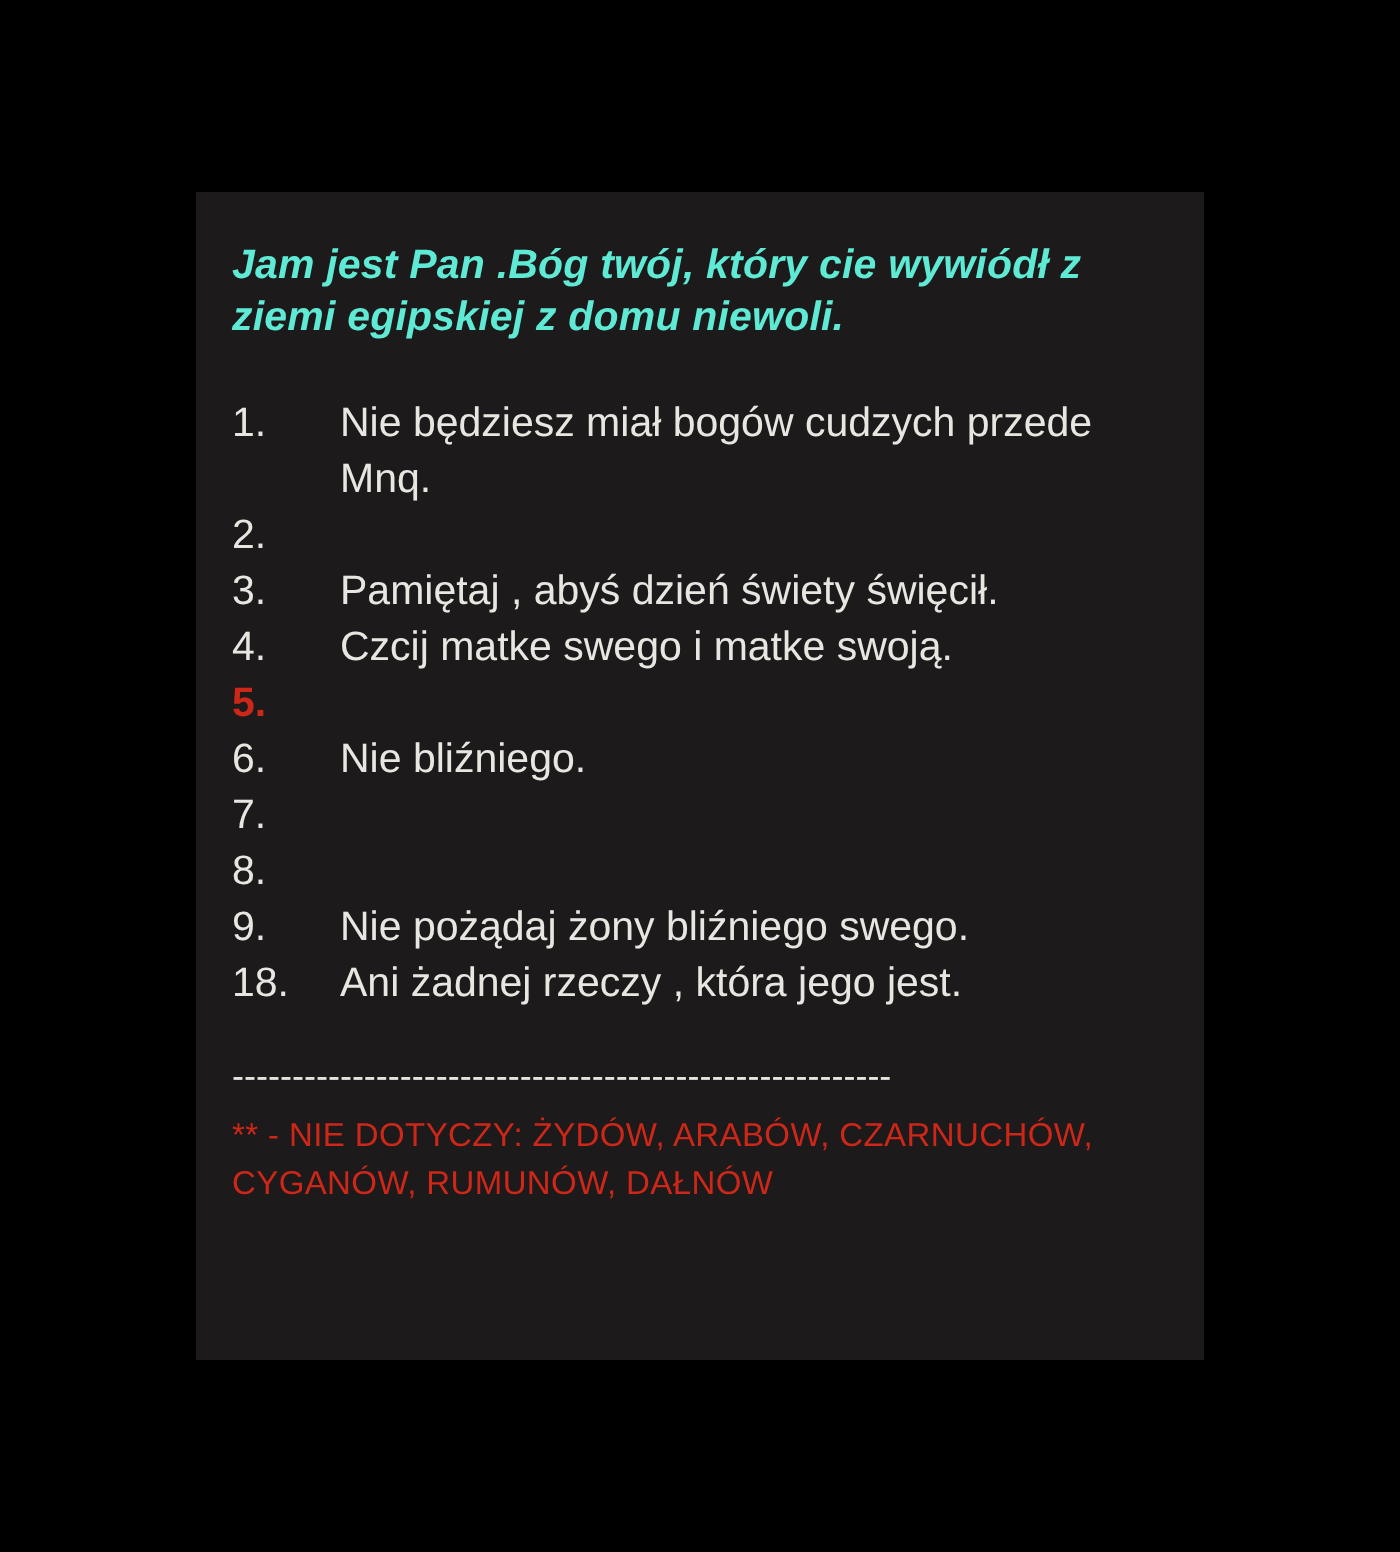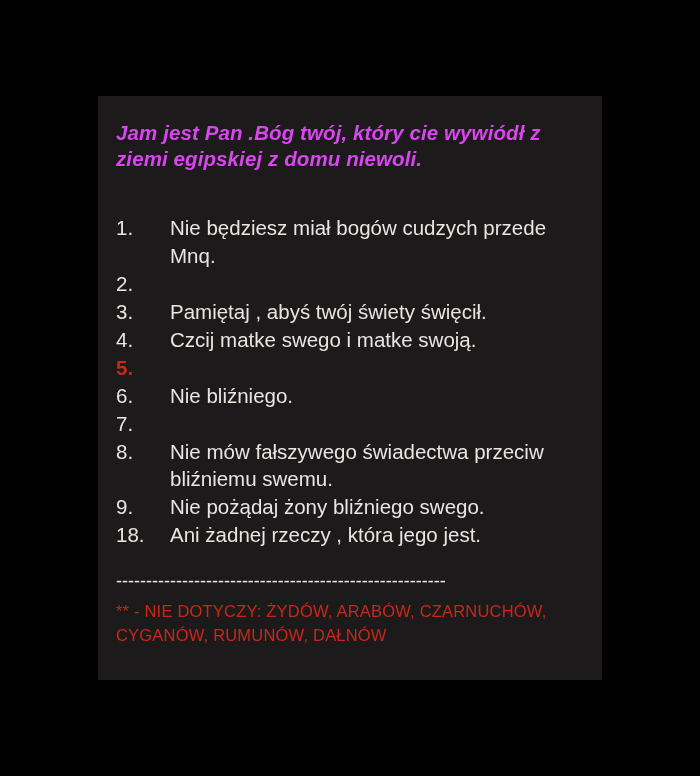--- a/index.html
+++ b/index.html
@@ -27,24 +27,24 @@
     height: 584px;
     background: #1c1a1a;
   }
   .content {
     padding: 24px 22px 0 18px;
     box-sizing: border-box;
   }
   .intro {
     font-style: italic;
     font-weight: bold;
-    color: #d946ef;
+    color: #5eead4;
     font-size: 20.5px;
     line-height: 1.28;
-    margin: 0 0 42px 0;
+    margin: 0 0 26px 0;
     letter-spacing: 0.1px;
   }
   .cmd-list {
     margin: 0;
     padding: 0;
     list-style: none;
   }
   .cmd {
     display: flex;
     align-items: flex-start;
@@ -93,39 +93,38 @@
       <ul class="cmd-list">
           <li class="cmd">
             <span class="num">1.</span>
             <span class="txt">Nie będziesz miał bogów cudzych przede Mnq.</span>
           </li>
           <li class="cmd">
             <span class="num">2.</span>
           </li>
           <li class="cmd">
             <span class="num">3.</span>
-            <span class="txt">Pamiętaj , abyś twój świety święcił.</span>
+            <span class="txt">Pamiętaj , abyś dzień świety święcił.</span>
           </li>
           <li class="cmd">
             <span class="num">4.</span>
             <span class="txt">Czcij matke swego i matke swoją.</span>
           </li>
           <li class="cmd highlight">
             <span class="num">5.</span>
           </li>
           <li class="cmd">
             <span class="num">6.</span>
             <span class="txt">Nie bliźniego.</span>
           </li>
           <li class="cmd">
             <span class="num">7.</span>
           </li>
           <li class="cmd">
             <span class="num">8.</span>
-            <span class="txt">Nie mów fałszywego świadectwa przeciw bliźniemu swemu.</span>
           </li>
           <li class="cmd">
             <span class="num">9.</span>
             <span class="txt">Nie pożądaj żony bliźniego swego.</span>
           </li>
           <li class="cmd">
             <span class="num">18.</span>
             <span class="txt">Ani żadnej rzeczy , która jego jest.</span>
           </li>
         </ul>

